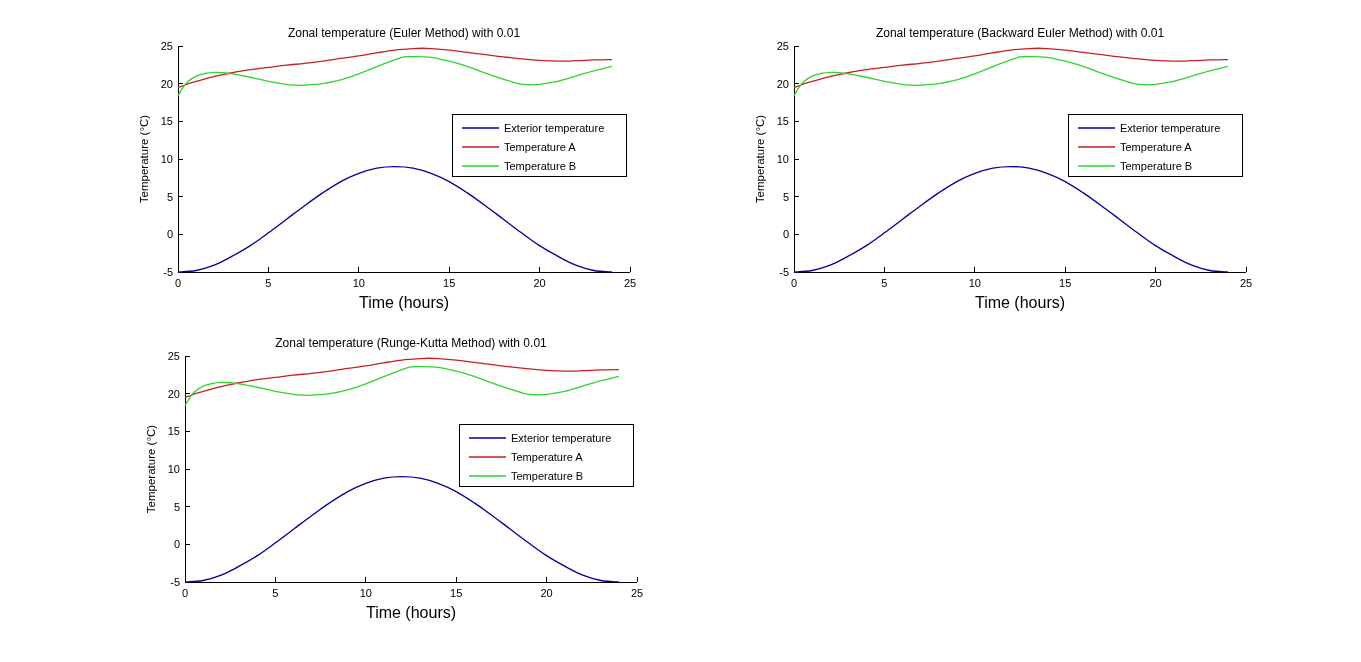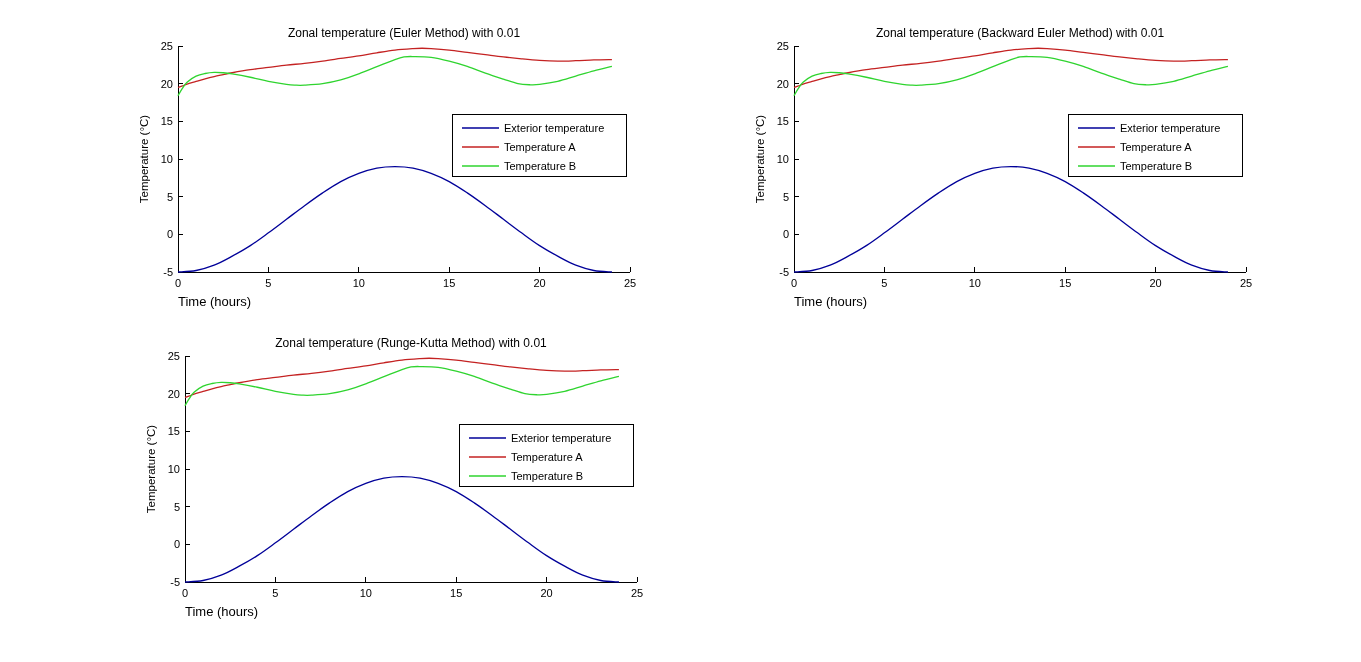--- a/index.html
+++ b/index.html
@@ -3,21 +3,21 @@
 <meta charset="utf-8">
 <style>
   html,body{margin:0;padding:0;background:#ffffff;}
   body{width:1361px;height:662px;position:relative;font-family:"Liberation Sans",sans-serif;color:#000;}
   #figure{position:absolute;left:0;top:0;width:1361px;height:642px;background:#fff;}
   .chart{position:absolute;width:530px;height:312px;}
   #chart0{left:130px;top:18px;}
   #chart1{left:730px;top:18px;margin-left:16px;}
   #chart2{left:137px;top:328px;}
   .chart-title{position:absolute;left:48px;width:452px;top:8px;text-align:center;font-size:12px;white-space:nowrap;}
-  .x-label{position:absolute;left:48px;width:452px;top:276px;text-align:left;font-size:13px;}
+  .x-label{position:absolute;left:48px;width:452px;top:276px;text-align:center;font-size:16px;}
   .y-label{position:absolute;left:14px;top:141px;transform:translate(-50%,-50%) rotate(-90deg);transform-origin:center;font-size:11.5px;white-space:nowrap;}
   svg.plot{position:absolute;left:0;top:0;overflow:visible;}
   svg text{fill:#000;font-size:11px;font-family:"Liberation Sans",sans-serif;}
 </style>
 </head>
 <body>
 
 <div id="figure">
 
   <div class="chart" id="chart0">

